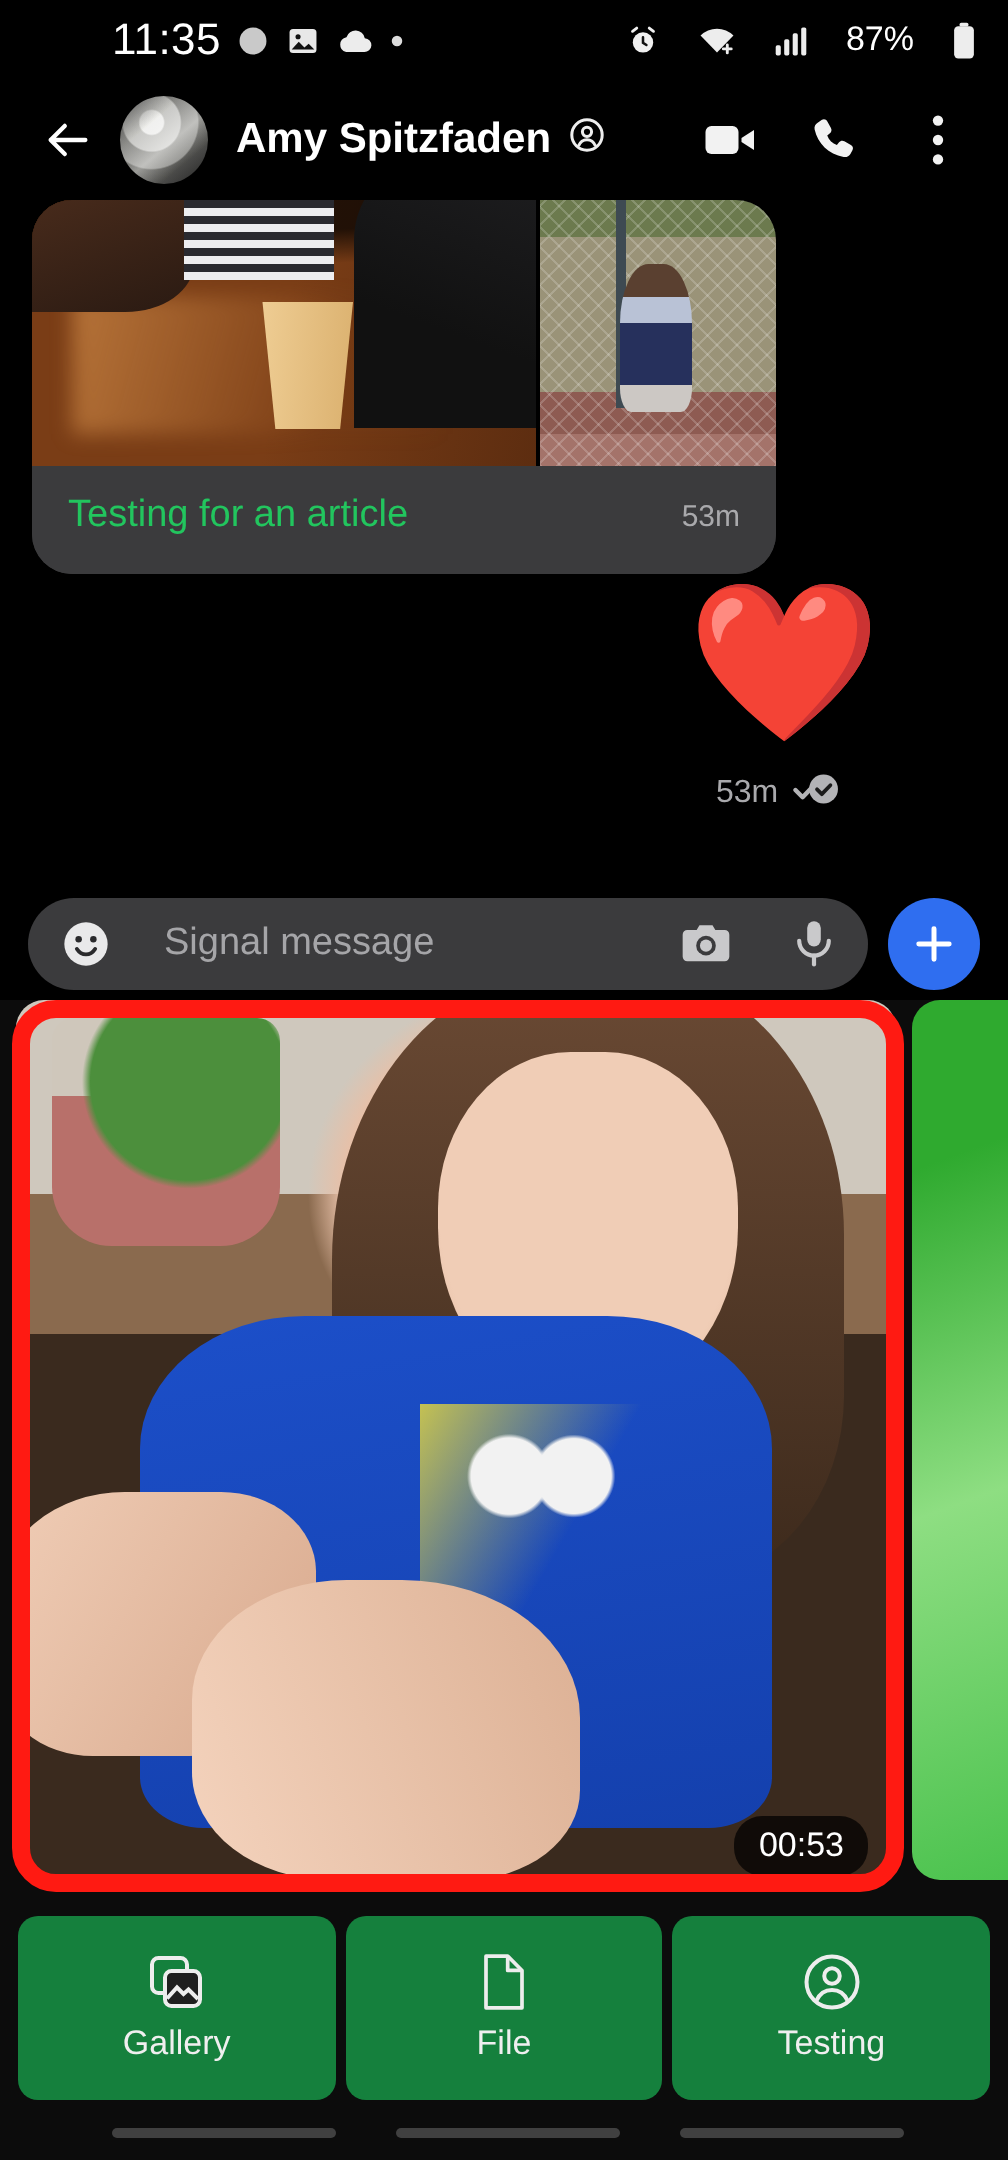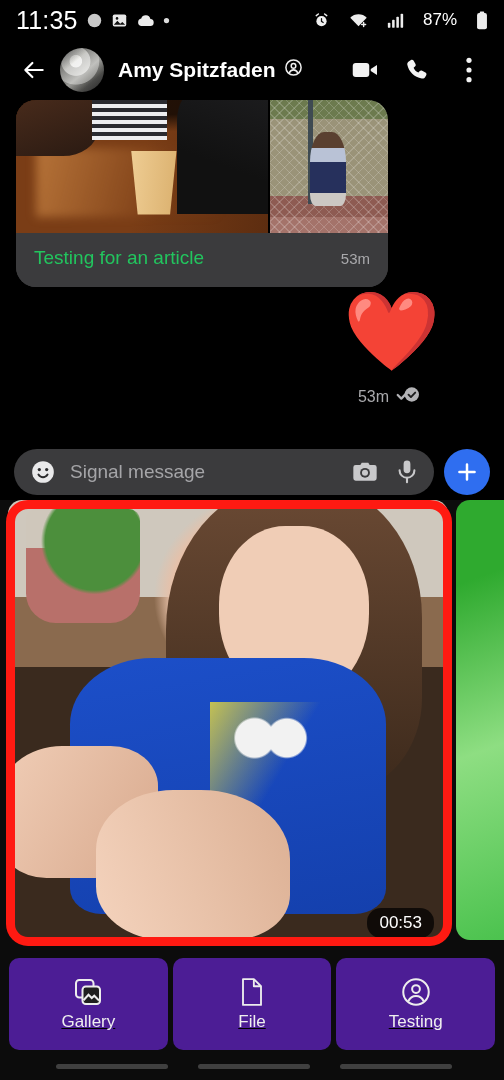--- a/index.html
+++ b/index.html
@@ -11,21 +11,21 @@
   }
   .phone { position:relative; width:504px; height:1080px; background:#000; }
 
   
   .statusbar {
     position:absolute; top:0; left:0; width:504px; height:40px;
     display:flex; align-items:center; padding:0 16px; color:#fff;
   }
   .sb-left { display:flex; align-items:center; gap:8px; }
   .sb-right { display:flex; align-items:center; gap:19px; margin-left:auto; }
-  .sb-time { font-size:25px; font-weight:500; letter-spacing:.2px; }
+  .sb-time { font-size:22px; font-weight:500; letter-spacing:.2px;margin-left:40px; }
   .sb-ico { display:inline-flex; align-items:center; justify-content:center; }
   .sb-batt { font-size:17px; font-weight:500; }
 
   
   .toolbar {
     position:absolute; top:40px; left:0; width:504px; height:60px;
     display:flex; align-items:center; padding:0 14px; color:#fff;
   }
   .tb-back { width:40px; height:40px; display:flex; align-items:center; justify-content:center; }
   .avatar {
@@ -100,21 +100,21 @@
   .jumbo-meta { display:flex; align-items:center; gap:7px; margin-top:16px; padding-right:6px; }
   .jumbo-time { color:#a9a9ac; font-size:16px; }
 
   
   .compose {
     position:absolute; left:0; top:446px; width:504px; height:52px;
     display:flex; align-items:center; padding:0 14px;
   }
   .compose-input {
     flex:1; height:46px; background:#3b3b3d; border-radius:23px;
-    display:flex; align-items:center; padding:0 12px 0 14px; gap:12px;
+    display:flex; align-items:center; padding:0 12px 0 14px; gap:24px;
   }
   .placeholder { color:#a5a5a8; font-size:19px; flex:1; }
   .ci-btn { width:30px; height:30px; display:flex; align-items:center; justify-content:center; }
   .plus-btn {
     width:46px; height:46px; border-radius:50%; margin-left:10px; flex:none;
     display:flex; align-items:center; justify-content:center;
   }
 
   
   .media-keyboard { position:absolute; left:0; top:500px; width:504px; height:580px; background:#0c0c0c; }
@@ -156,22 +156,22 @@
     background:rgba(0,0,0,.72); color:#fff; font-size:17px;
     padding:5px 12px; border-radius:14px;
   }
   .sel-ring {
     position:absolute; left:6px; top:0px; width:446px; height:446px;
     border:9px solid #ff1a12; border-radius:22px; pointer-events:none;
   }
 
   .att-row { position:absolute; left:0; top:458px; width:504px; height:92px; display:flex; gap:5px; padding:0 9px; }
   .att-tile {
-    flex:1; background:#4c1d95; border-radius:10px;
-    display:flex; flex-direction:column; align-items:center; justify-content:center; gap:1px;text-decoration:underline;
+    flex:1; background:#15803d; border-radius:10px;
+    display:flex; flex-direction:column; align-items:center; justify-content:center; gap:1px;
   }
   .att-label { color:#efefef; font-size:17px; }
 
   .navbar { position:absolute; left:0; bottom:0; width:504px; height:28px; display:flex; align-items:center; }
   .nav-pill { height:5px; border-radius:3px; background:#404040; }
   .np1 { width:112px; margin-left:56px; }
   .np2 { width:112px; margin-left:30px; }
   .np3 { width:112px; margin-left:30px; }
 </style>
 </head>

